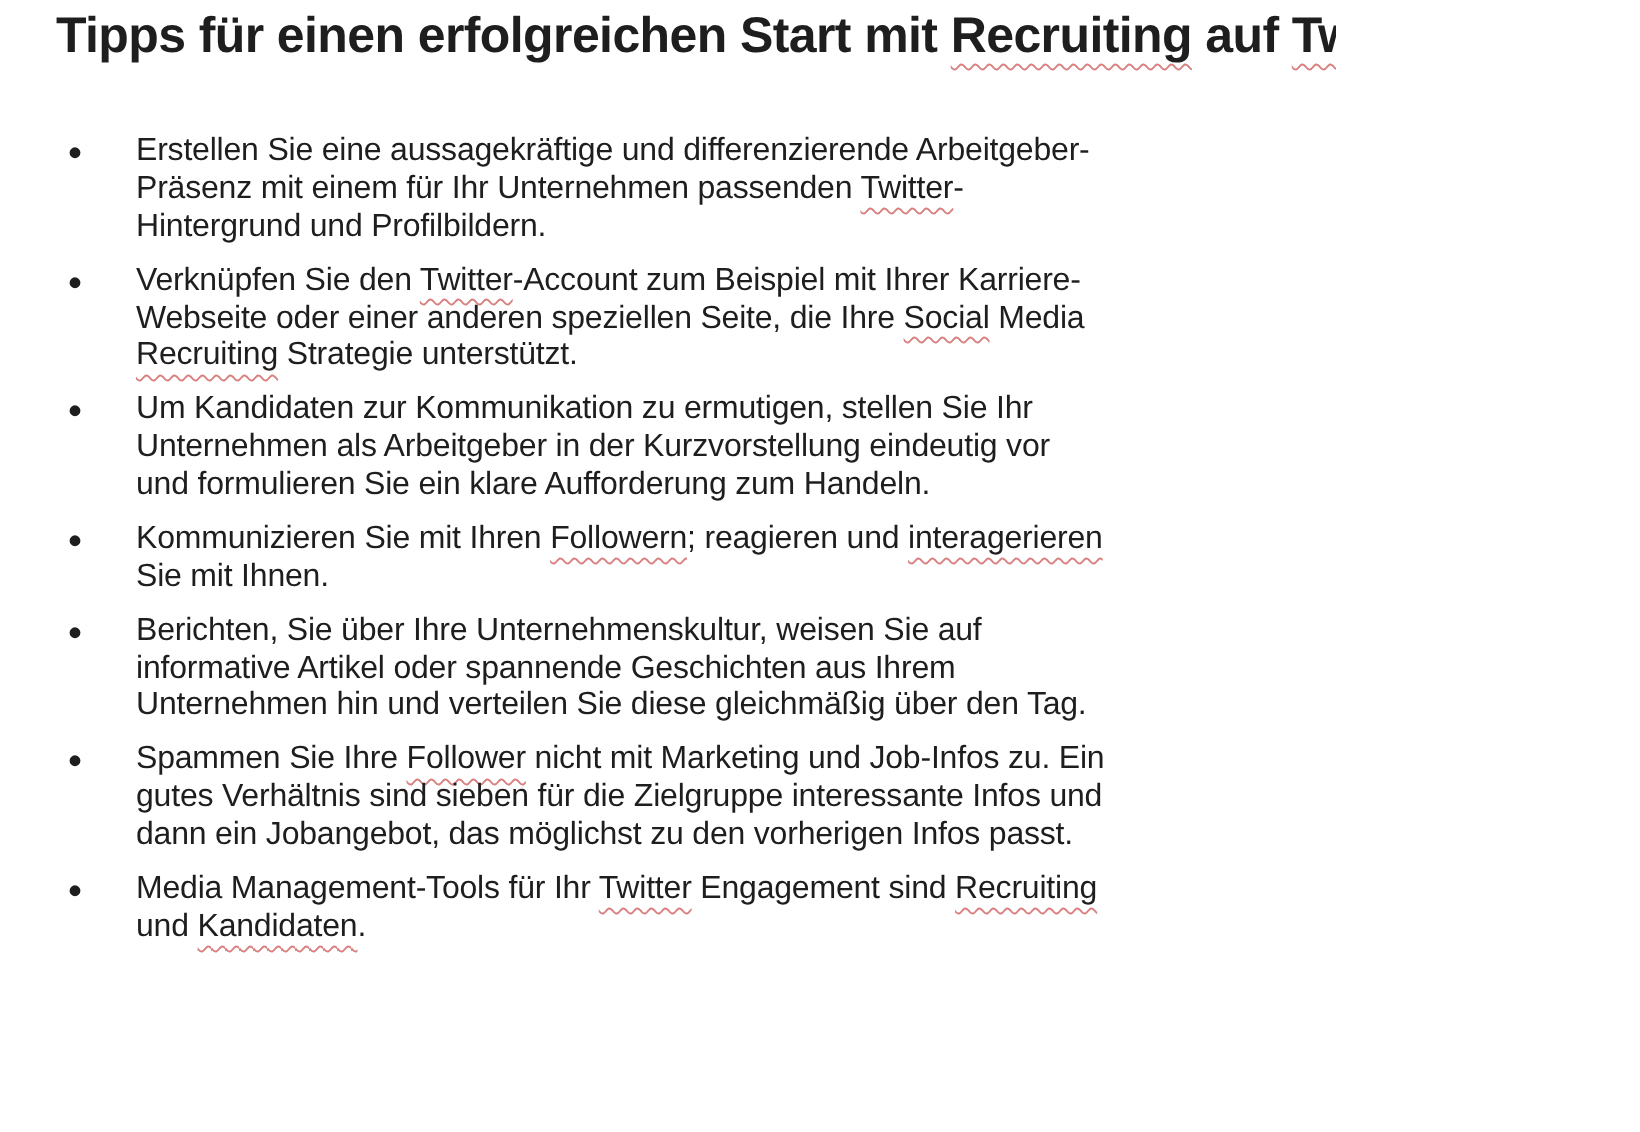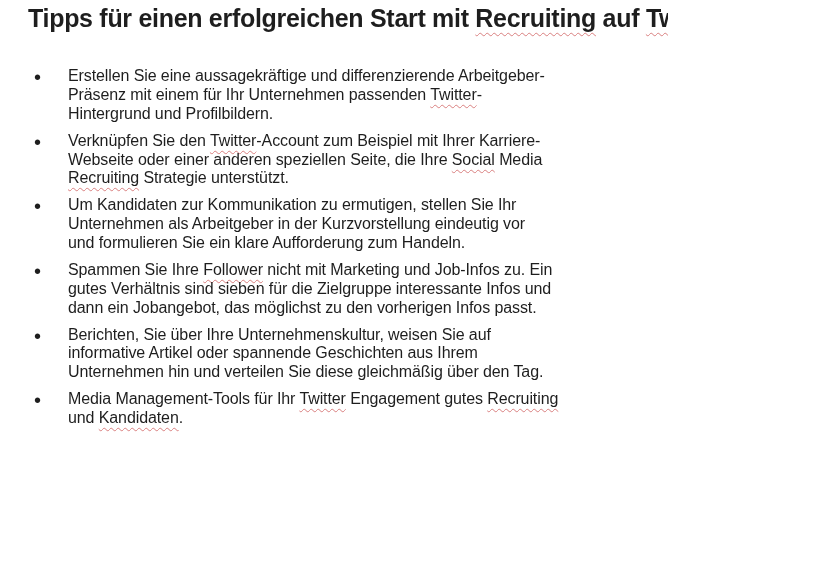--- a/index.html
+++ b/index.html
@@ -61,22 +61,24 @@
   <ul class="bullets" id="bullet-list">
       <li><span class="seg">Erstellen Sie eine aussagekräftige und differenzierende Arbeitgeber-
 Präsenz mit einem für Ihr Unternehmen passenden </span><span class="sq">Twitter</span><span class="seg">-
 Hintergrund und Profilbildern.</span></li>
       <li><span class="seg">Verknüpfen Sie den </span><span class="sq">Twitter</span><span class="seg">-Account zum Beispiel mit Ihrer Karriere-
 Webseite oder einer anderen speziellen Seite, die Ihre </span><span class="sq">Social</span><span class="seg"> Media
 </span><span class="sq">Recruiting</span><span class="seg"> Strategie unterstützt.</span></li>
       <li><span class="seg">Um Kandidaten zur Kommunikation zu ermutigen, stellen Sie Ihr
 Unternehmen als Arbeitgeber in der Kurzvorstellung eindeutig vor
 und formulieren Sie ein klare Aufforderung zum Handeln.</span></li>
+      <li><span class="seg">Kommunizieren Sie mit Ihren </span><span class="sq">Followern</span><span class="seg">; reagieren und </span><span class="sq">interagerieren</span><span class="seg">
+Sie mit Ihnen.</span></li>
+      <li><span class="seg">Berichten, Sie über Ihre Unternehmenskultur, weisen Sie auf
+informative Artikel oder spannende Geschichten aus Ihrem
+Unternehmen hin und verteilen Sie diese gleichmäßig über den Tag.</span></li>
       <li><span class="seg">Spammen Sie Ihre </span><span class="sq">Follower</span><span class="seg"> nicht mit Marketing und Job-Infos zu. Ein
 gutes Verhältnis sind sieben für die Zielgruppe interessante Infos und
 dann ein Jobangebot, das möglichst zu den vorherigen Infos passt.</span></li>
-      <li><span class="seg">Berichten, Sie über Ihre Unternehmenskultur, weisen Sie auf
-informative Artikel oder spannende Geschichten aus Ihrem
-Unternehmen hin und verteilen Sie diese gleichmäßig über den Tag.</span></li>
-      <li><span class="seg">Media Management-Tools für Ihr </span><span class="sq">Twitter</span><span class="seg"> Engagement gutes </span><span class="sq">Recruiting</span><span class="seg">
+      <li><span class="seg">Media Management-Tools für Ihr </span><span class="sq">Twitter</span><span class="seg"> Engagement sind </span><span class="sq">Recruiting</span><span class="seg">
 und </span><span class="sq">Kandidaten</span><span class="seg">.</span></li>
     </ul>
 </div>
 
 </body></html>

